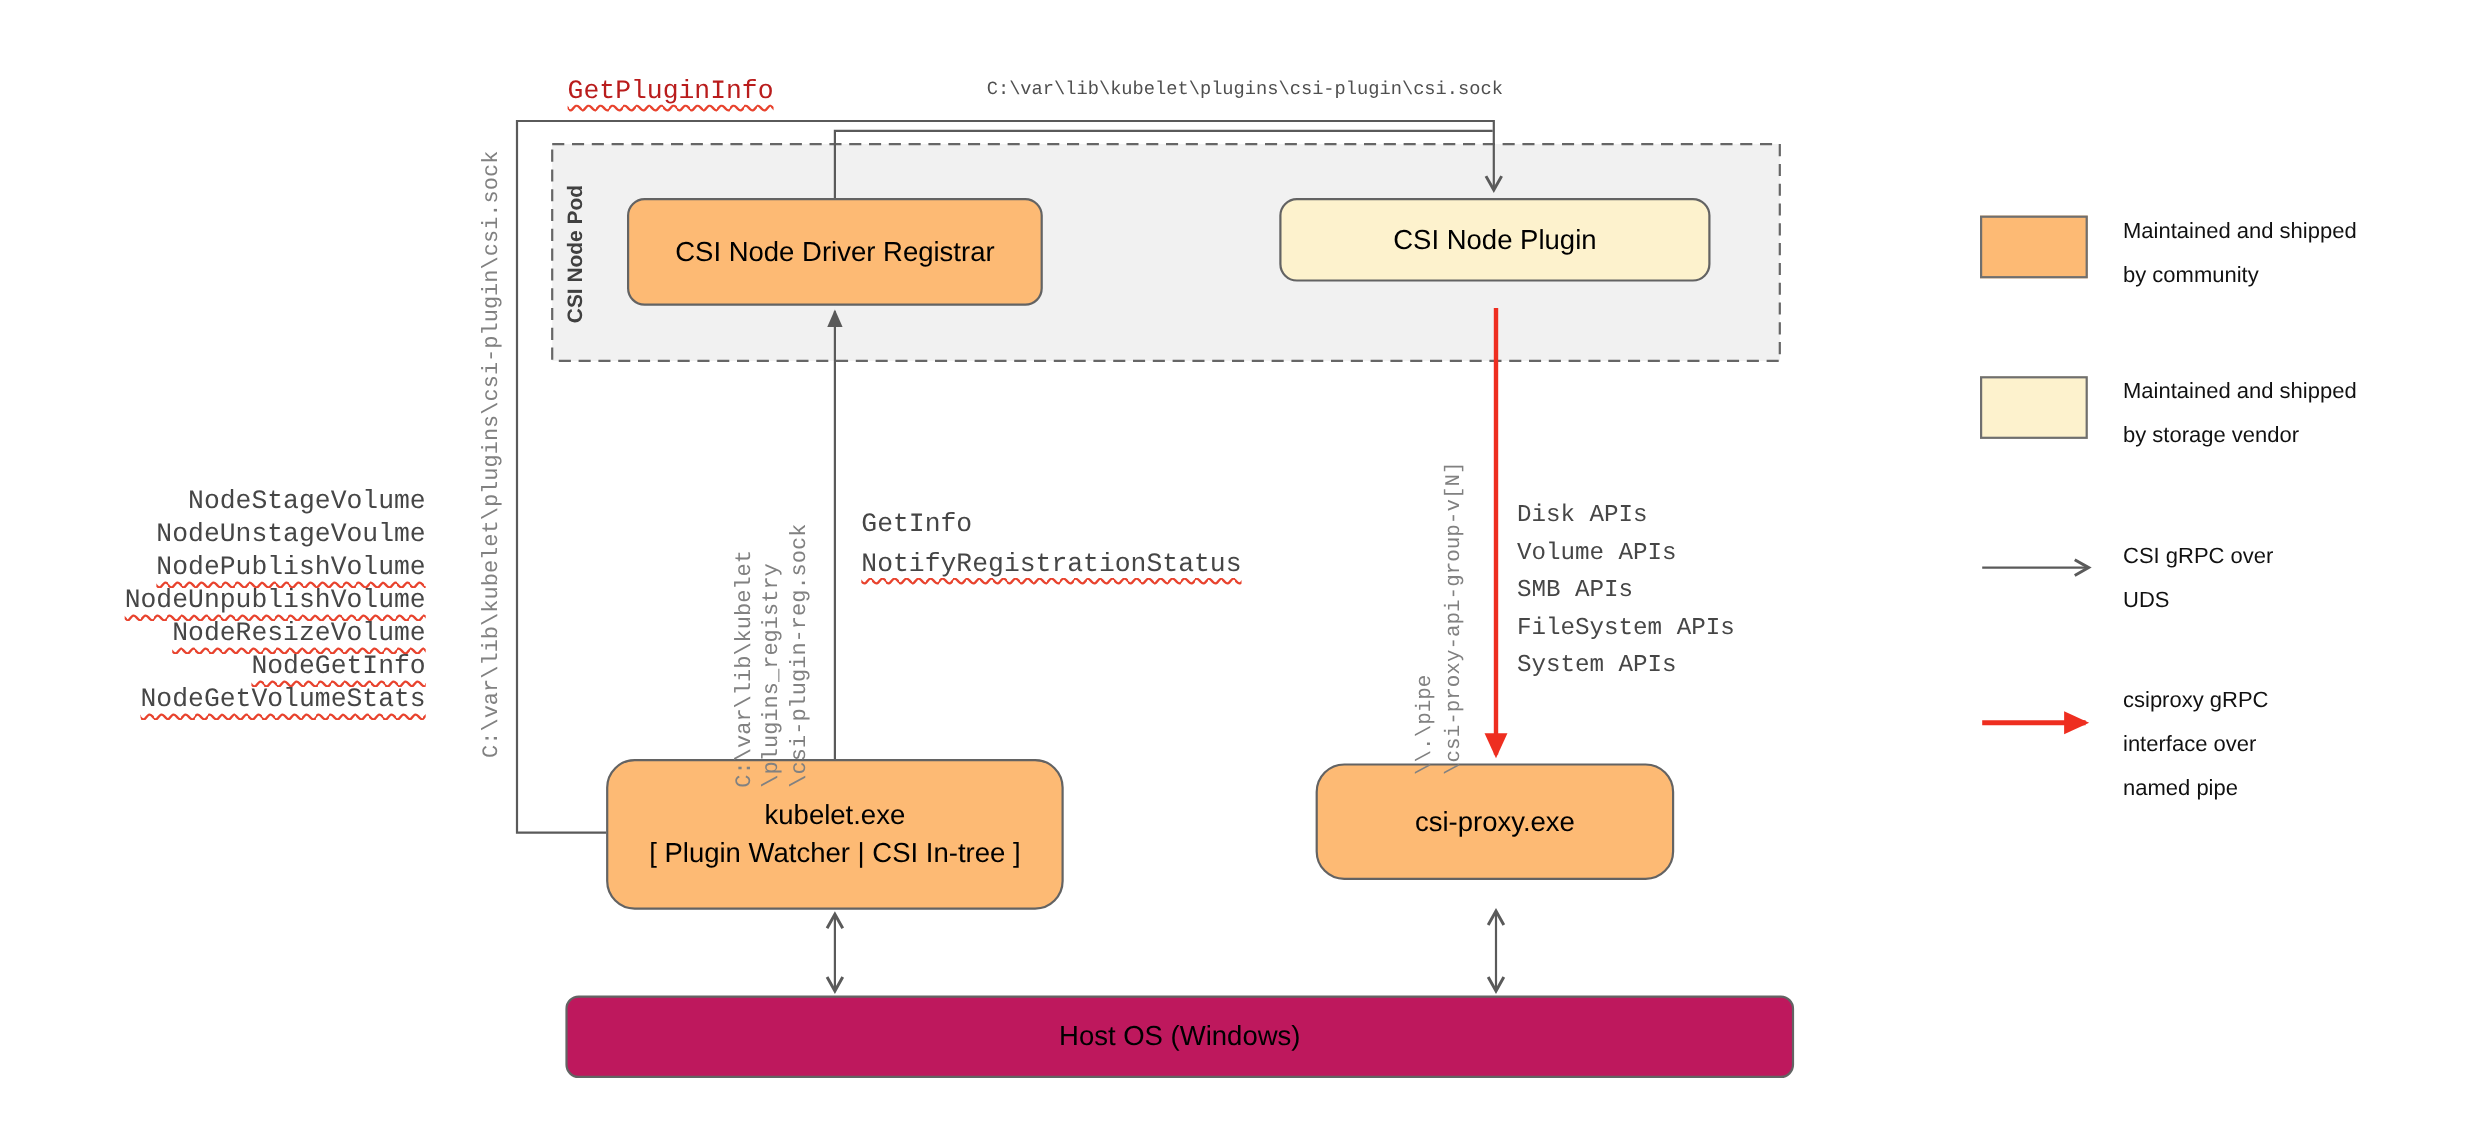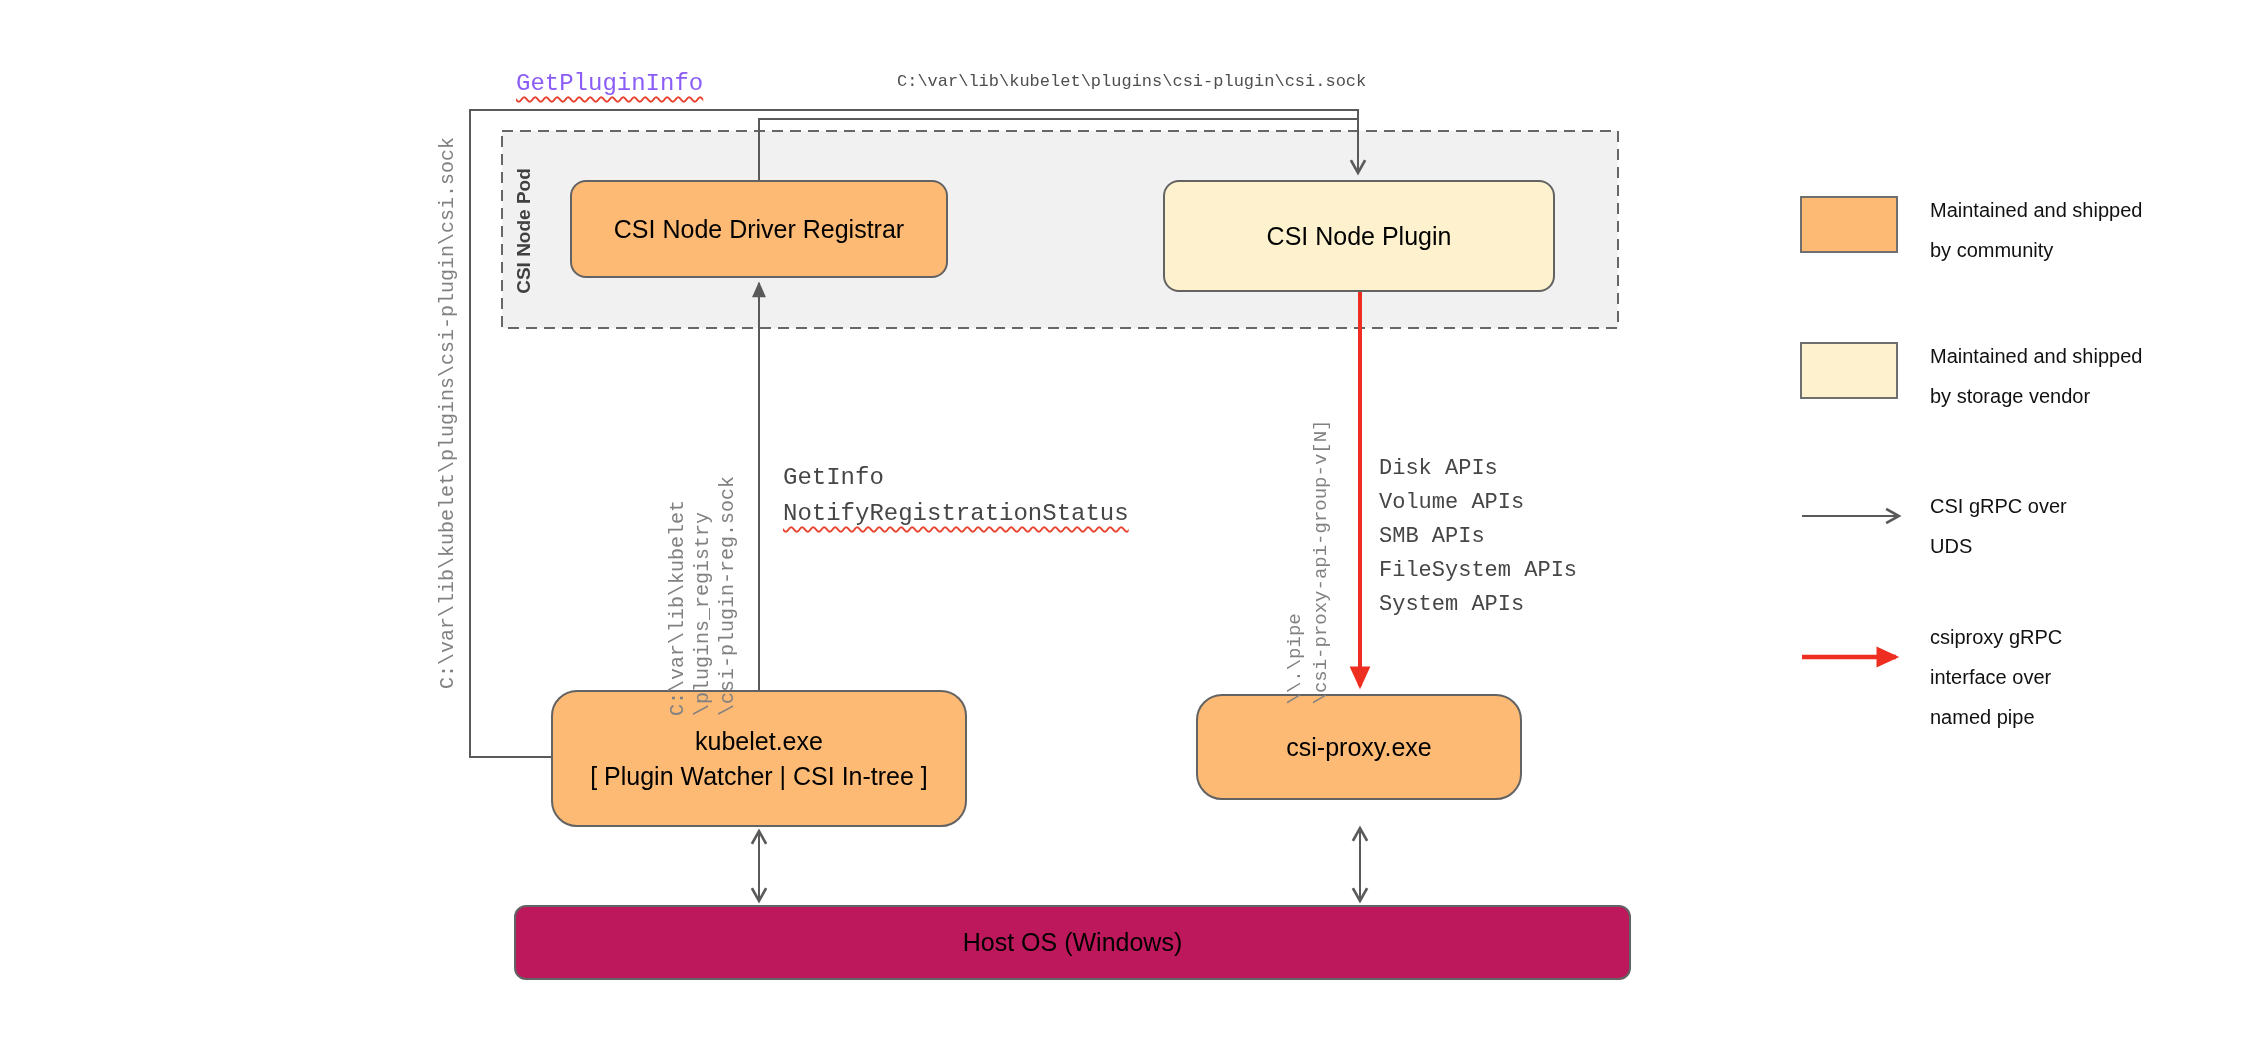--- a/index.html
+++ b/index.html
@@ -23,30 +23,30 @@
     white-space: pre-line;
   }
   .green  { background: #fdba74; }
   .yellow { background: #fdf2cd; }
   .blue   { background: #be185d; }
   .r16 { border-radius: 16px; }
   .r26 { border-radius: 26px; }
   .r12 { border-radius: 12px; }
 
   .registrar { left: 570px;  top: 180px; width: 378px;  height: 98px;  }
-  .plugin    { left: 1163px; top: 180px; width: 392px;  height: 112px;  }
+  .plugin    { left: 1163px; top: 180px; width: 392px;  height: 76px;  }
   .kubelet   { left: 551px;  top: 690px; width: 416px;  height: 137px; }
   .csiproxy  { left: 1196px; top: 694px; width: 326px;  height: 106px; }
   .hostos    { left: 514px;  top: 905px; width: 1117px; height: 75px;  }
 
   .mono { font-family: "Liberation Mono", monospace; }
 
   .label { position: absolute; white-space: pre; }
 
-  .get-plugin-info { left: 516px; top: 70px;  font-size: 24px; color: #8b5cf6; }
+  .get-plugin-info { left: 516px; top: 70px;  font-size: 24px; color: #b91c1c; }
   .top-sock-path   { left: 897px; top: 72px;  font-size: 17px; color: #4f4f4f; }
 
   .wavy {
     text-decoration-line: underline;
     text-decoration-style: wavy;
     text-decoration-color: #e8432e;
     text-decoration-thickness: 2px;
     text-underline-offset: 6px;
     text-decoration-skip-ink: none;
   }
@@ -152,20 +152,29 @@
     <span>Host OS (Windows)</span>
   </div>
 
   <div class="vtext mono left-vpath">C:\var\lib\kubelet\plugins\csi-plugin\csi.sock</div>
   <div class="vtext mono mid-vpath">C:\var\lib\kubelet
 \plugins_registry
 \csi-plugin-reg.sock</div>
   <div class="vtext mono pipe-vpath">\\.\pipe
 \csi-proxy-api-group-v[N]</div>
 
+  <div class="node-methods mono">
+    <div>NodeStageVolume</div>
+    <div>NodeUnstageVoulme</div>
+    <div class="wavy">NodePublishVolume</div>
+    <div class="wavy">NodeUnpublishVolume</div>
+    <div class="wavy">NodeResizeVolume</div>
+    <div class="wavy">NodeGetInfo</div>
+    <div class="wavy">NodeGetVolumeStats</div>
+  </div>
 
   <div class="reg-methods mono">
     <div>GetInfo</div>
     <div class="wavy">NotifyRegistrationStatus</div>
   </div>
 
   <div class="proxy-apis mono">
     <div>Disk APIs</div>
     <div>Volume APIs</div>
     <div>SMB APIs</div>

